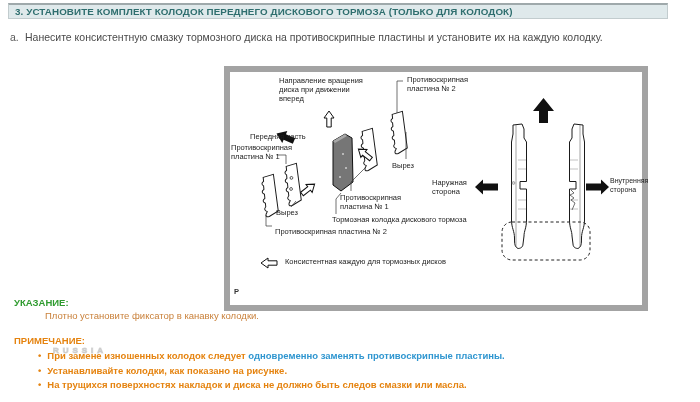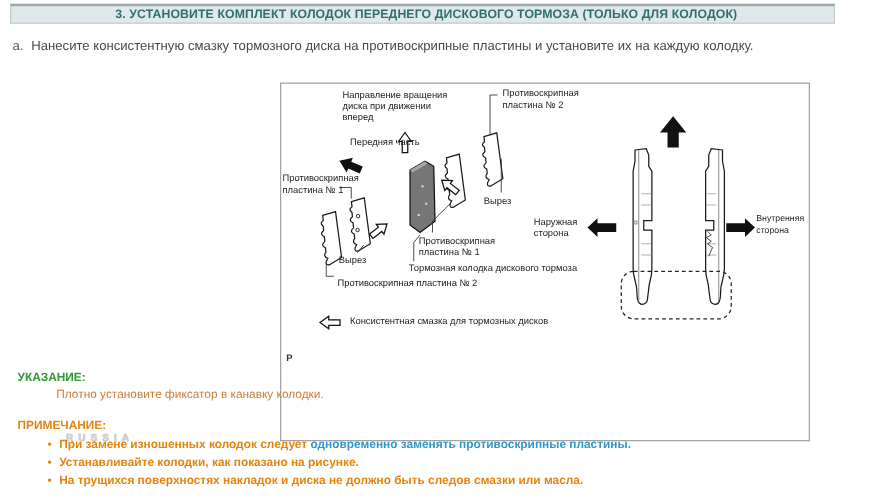--- a/index.html
+++ b/index.html
@@ -7,32 +7,32 @@
     width:700px;height:402px;position:relative;background:#ffffff;
     font-family:"Liberation Sans", sans-serif;overflow:hidden;
   }
   
   .header-bar{
     position:absolute;left:8px;top:3px;width:652px;height:13px;
     background:var(--header_bg);
     border-top:2px solid #9fa9ab;border-bottom:1px solid #c2ccce;
     border-left:1px solid #c2ccce;border-right:1px solid #c2ccce;
     line-height:13px;font-size:9.8px;font-weight:bold;color:var(--header_text);
-    padding-left:6px;white-space:nowrap;letter-spacing:0.1px;text-align:center;
+    padding-left:6px;white-space:nowrap;letter-spacing:0.1px;
   }
   
   .step-line{
     position:absolute;left:10px;top:31px;font-size:10.5px;color:#4a4a4a;
     white-space:nowrap;
   }
   .step-line .marker{display:inline-block;width:15px;color:#5a5a5a;}
   
   .diagram{
-    position:absolute;left:224px;top:66px;width:424px;height:287px;
-    border:1px solid #a3a3a3;background:#fff;box-sizing:border-box;
+    position:absolute;left:224px;top:66px;width:424px;height:245px;
+    border:6px solid #a3a3a3;background:#fff;box-sizing:border-box;
   }
   .diagram svg{position:absolute;left:0;top:0;width:422px;height:229px;}
   .dlabel{
     position:absolute;font-size:7.5px;line-height:9px;color:#1c1c1c;
     white-space:nowrap;
   }
   .dlabel.small{font-size:7px;}
   .p-marker{position:absolute;left:4px;top:215px;font-size:7.5px;font-weight:bold;color:#333;}
   
   .notes{position:absolute;left:14px;top:297px;font-size:9.5px;}
@@ -127,38 +127,38 @@
       <path d="M268,111.5 L253,111.5 L253,107.5 L245,115 L253,122.5 L253,118.5 L268,118.5 Z" fill="#111"></path>
       <path d="M356,111.5 L371,111.5 L371,107.5 L379,115 L371,122.5 L371,118.5 L356,118.5 Z" fill="#111"></path>
     </g>
   </svg>
 
   <div class="dlabel" style="left:49px;top:4px;">
     <div>Направление вращения</div>
     <div>диска при движении</div>
     <div>вперед</div>
   </div>
-  <div class="dlabel" style="left:20px;top:42px;margin-left:35px;">Передняя часть</div>
+  <div class="dlabel" style="left:20px;top:60px;">Передняя часть</div>
   <div class="dlabel" style="left:1px;top:71px;">
     <div>Противоскрипная</div>
     <div>пластина № 1</div>
   </div>
   <div class="dlabel" style="left:177px;top:3px;">
     <div>Противоскрипная</div>
     <div>пластина № 2</div>
   </div>
   <div class="dlabel" style="left:162px;top:89px;">Вырез</div>
   <div class="dlabel" style="left:46px;top:136px;">Вырез</div>
   <div class="dlabel" style="left:110px;top:121px;">
     <div>Противоскрипная</div>
     <div>пластина № 1</div>
   </div>
   <div class="dlabel" style="left:102px;top:143px;">Тормозная колодка дискового тормоза</div>
   <div class="dlabel" style="left:45px;top:155px;">Противоскрипная пластина № 2</div>
-  <div class="dlabel" style="left:55px;top:185px;">Консистентная смазка для тормозных дисков</div>
+  <div class="dlabel" style="left:55px;top:185px;">Консистентная каждую для тормозных дисков</div>
   <div class="dlabel" style="left:202px;top:106px;">
     <div>Наружная</div>
     <div>сторона</div>
   </div>
   <div class="dlabel small" style="left:380px;top:104px;">
     <div>Внутренняя</div>
     <div>сторона</div>
   </div>
   <div class="p-marker">P</div>
 </div>

